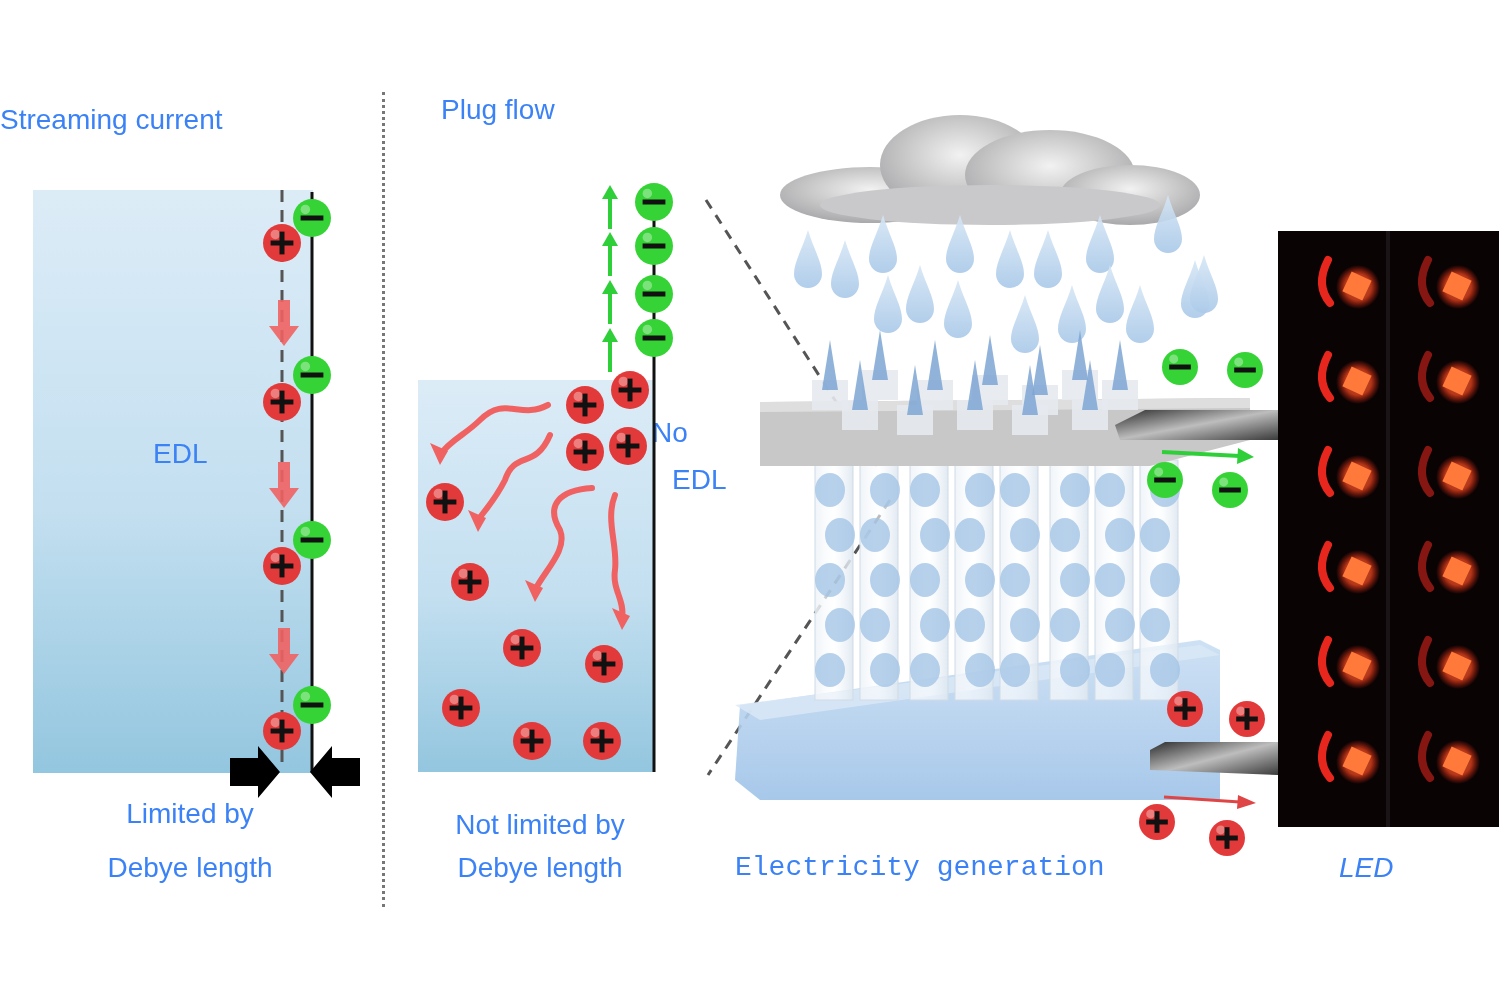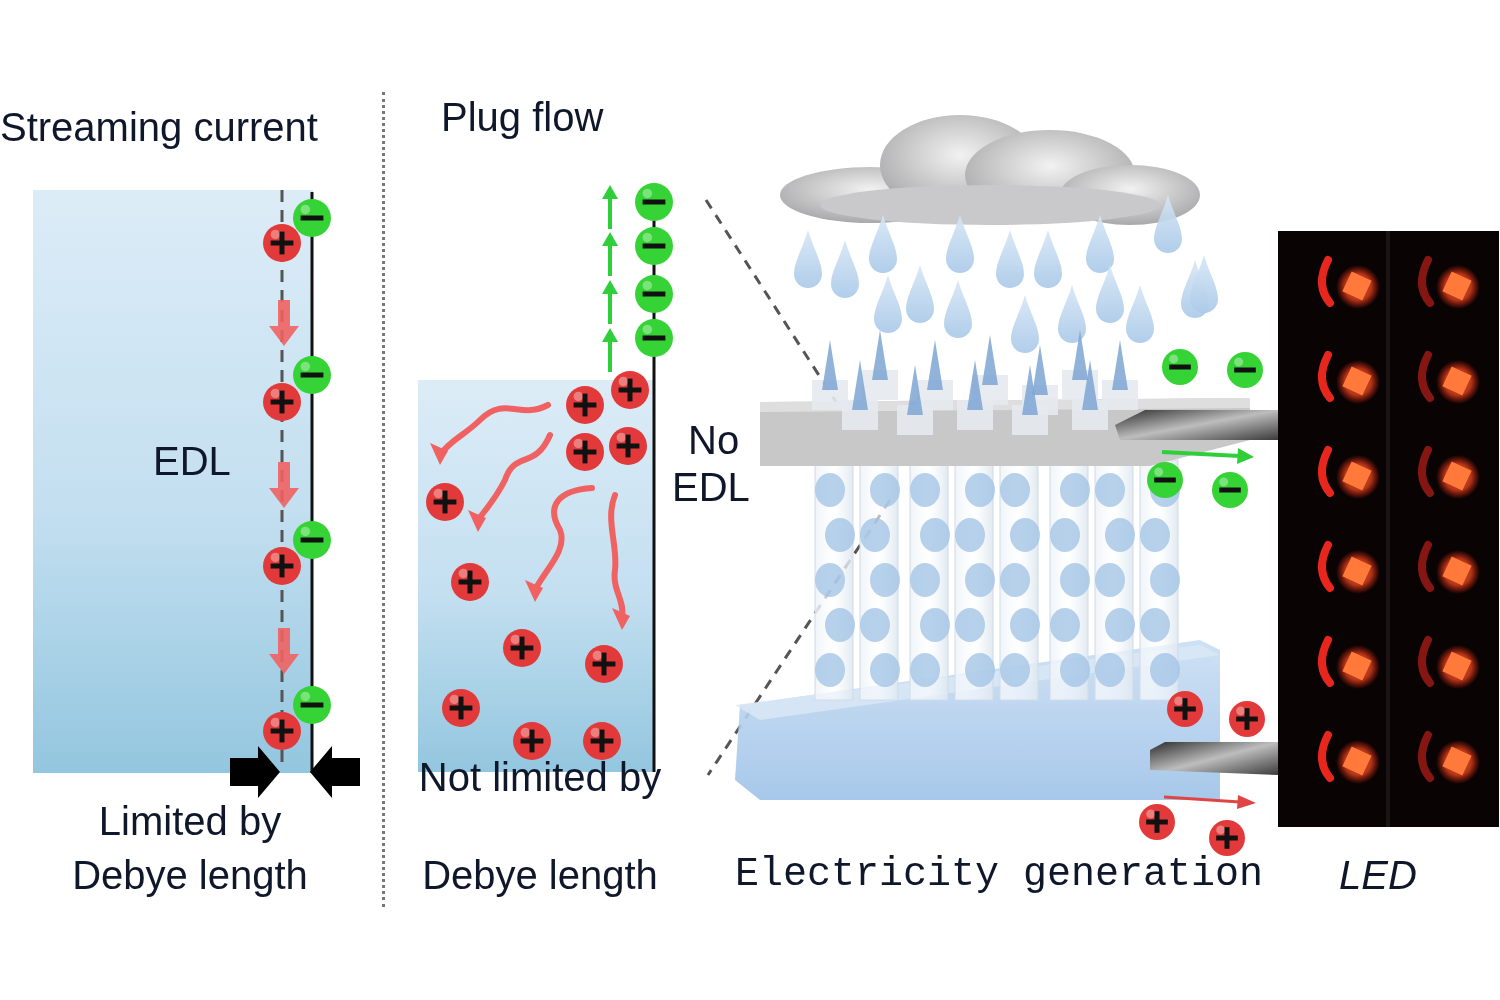--- a/index.html
+++ b/index.html
@@ -1,19 +1,19 @@
 <!DOCTYPE html>
 <html><head>
 <meta charset="utf-8">
 <style>
   html, body { margin:0; padding:0; background:#ffffff; }
   body { width:1500px; height:1000px; position:relative; overflow:hidden;
          font-family:"Liberation Sans", "DejaVu Sans", sans-serif; color:#111; }
   .abs { position:absolute; }
-  .label { font-size:40px; line-height:1.2; color:#0f172a; white-space:nowrap; }
+  .label { font-size:28px; line-height:1.2; color:#3b82f6; white-space:nowrap; }
   .center { text-align:center; }
   .divider { position:absolute; left:382px; top:92px; height:815px; width:0;
              border-left:3px dotted #777; }
   .panel-bg { position:absolute; background:linear-gradient(180deg,#dcecf7 0%,#c3dff0 55%,#93c6df 100%); }
   svg { position:absolute; left:0; top:0; overflow:visible; }
   .led-panel { position:absolute; left:1278px; top:231px; width:221px; height:596px; background:#0a0304; }
   .led-sep { position:absolute; left:1386px; top:231px; width:4px; height:596px; background:#1b1416; }
 </style>
 </head>
 <body>
@@ -84,21 +84,21 @@
 
   <path d="M230,758 h28 v-12 l22,26 l-22,26 v-12 h-28 z" fill="#000"></path>
   <path d="M360,758 h-28 v-12 l-22,26 l22,26 v-12 h28 z" fill="#000"></path>
 </svg>
 
 <div class="abs label center" style="left:40px; top:797px; width:300px;">Limited by</div>
 <div class="abs label center" style="left:40px; top:851px; width:300px;">Debye length</div>
 
 <div class="abs label" style="left:441px; top:93px;">Plug flow</div>
 <div class="panel-bg" style="left:418px; top:380px; width:236px; height:392px; clip-path:polygon(0 0,100% -3%,100% 100%,0 100%);"></div>
-<div class="abs label" style="left:688px; top:416px;">No</div>
+<div class="abs label" style="left:652px; top:416px;">No</div>
 <div class="abs label" style="left:672px; top:463px;">EDL</div>
 
 <svg width="1500" height="1000">
   <line x1="654" y1="190" x2="654" y2="772" stroke="#111" stroke-width="3"></line>
   <g id="plug-up-arrows">
       <line x1="610" y1="193" x2="610" y2="229" stroke="#2fcf3a" stroke-width="4"></line>
       <polygon points="602,199 610,185 618,199" fill="#2fcf3a"></polygon>
       <line x1="610" y1="240" x2="610" y2="276" stroke="#2fcf3a" stroke-width="4"></line>
       <polygon points="602,246 610,232 618,246" fill="#2fcf3a"></polygon>
       <line x1="610" y1="288" x2="610" y2="324" stroke="#2fcf3a" stroke-width="4"></line>
@@ -201,21 +201,21 @@
       </g>
       <g>
         <circle cx="602" cy="741" r="19" fill="#e23a3a"></circle>
         <circle cx="595.35" cy="732.45" r="4.75" fill="#fff" opacity="0.35"></circle>
         <line x1="590.6" y1="741" x2="613.4" y2="741" stroke="#111" stroke-width="5"></line>
         <line x1="602" y1="729.6" x2="602" y2="752.4" stroke="#111" stroke-width="5"></line>
       </g>
     </g>
 </svg>
 
-<div class="abs label center" style="left:390px; top:753px; width:300px;">Not limited by</div>
+<div class="abs label center" style="left:390px; top:808px; width:300px;">Not limited by</div>
 <div class="abs label center" style="left:390px; top:851px; width:300px;">Debye length</div>
 
 <svg width="1500" height="1000">
   <defs>
     <radialGradient id="cloudG" cx="50%" cy="40%" r="60%">
       <stop offset="0%" stop-color="#f2f2f2"></stop>
       <stop offset="100%" stop-color="#a9a9ab"></stop>
     </radialGradient>
     <linearGradient id="dropG" x1="0" y1="0" x2="0" y2="1">
       <stop offset="0%" stop-color="#d6e6f5"></stop>

